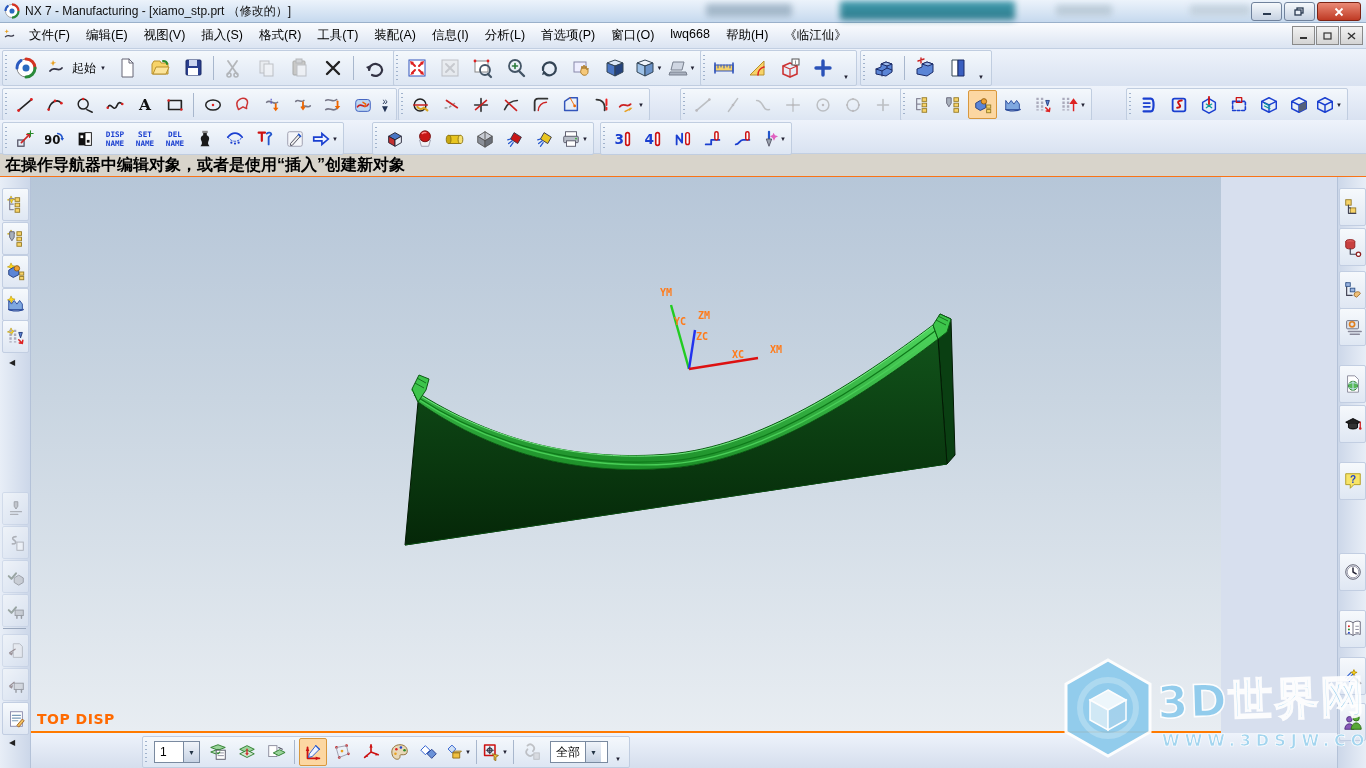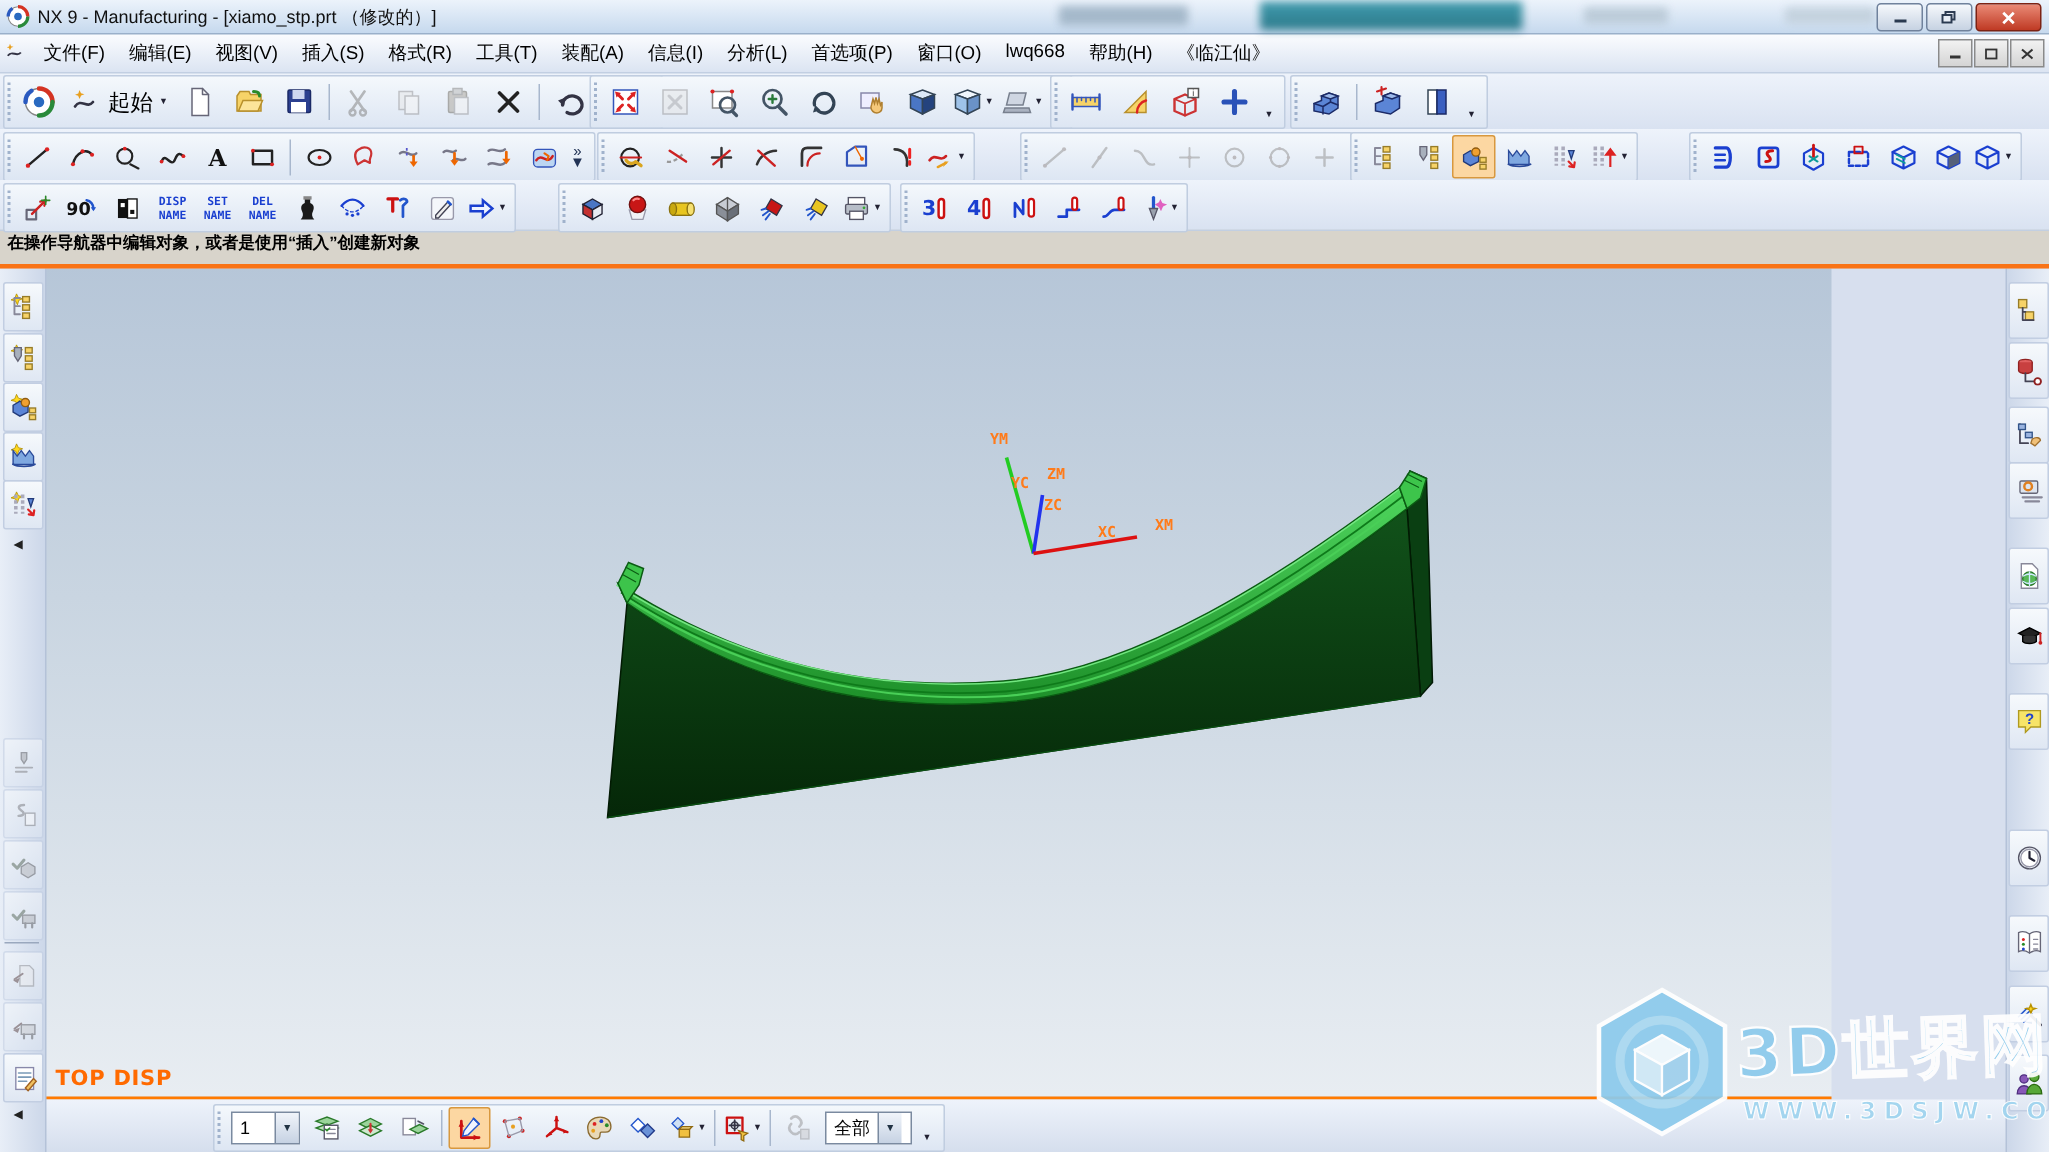--- a/index.html
+++ b/index.html
@@ -33,29 +33,29 @@
     background:linear-gradient(#f4f8fc,#dde6f3)}
   .tgroup::before{content:"";position:absolute;left:2px;top:4px;bottom:4px;width:2px;
     background:repeating-linear-gradient(to bottom,#a0b2cc 0,#a0b2cc 1.5px,transparent 1.5px,transparent 4px)}
   .tbtn{width:30px;height:30px;display:flex;align-items:center;justify-content:center;
     border:1px solid transparent;border-radius:2px;position:relative}
   #row2 .tbtn,#row3 .tbtn{width:27px;height:27px}
   .tbtn.wide{width:auto;padding:0 3px}
   .tbtn.active{background:#fcd7a2;border-color:#d8983e}
   .tbtn.disabled{opacity:.55}
   .tbtn.disabled svg{filter:grayscale(85%)}
-  .tlabel{font-size:15px;margin:0 3px;color:#000}
+  .tlabel{font-size:12px;margin:0 3px;color:#000}
   .dd{font-size:6px;color:#223;margin-left:1px}
   .tsep{width:1px;height:24px;background:#a8b7cd;margin:0 3px;flex:none}
   .ovf{font-size:6px;color:#223;padding:0 3px;align-self:flex-end;margin-bottom:4px}
   .chev{font-size:10px;line-height:7px;color:#235;text-align:center;padding:0 2px}
   
   #promptbar{position:absolute;top:153px;left:0;right:0;height:22px;background:#d8d4cb;
-    border-top:1px solid #f2f0ea;border-bottom:3px solid #f97316;display:flex;align-items:flex-start;
-    font-size:11px;font-weight:700;color:#000;padding-left:5px;z-index:27}
+    border-top:1px solid #f2f0ea;border-bottom:1px solid #f97316;display:flex;align-items:center;
+    font-size:16px;font-weight:700;color:#000;padding-left:5px;z-index:27}
   
   #lsidebar{position:absolute;left:0;top:176px;width:30px;bottom:0;
     background:linear-gradient(90deg,#e8eef7,#ccd7e9);border-right:1px solid #b4c2d8;z-index:20}
   #rsidebar{position:absolute;right:0;top:176px;width:28px;bottom:0;
     background:linear-gradient(270deg,#e8eef7,#ccd7e9);border-left:1px solid #b4c2d8;z-index:20}
   .sbtn{position:absolute;width:25px;height:31px;display:flex;align-items:center;justify-content:center;
     border:1px solid #c2cee2;border-radius:2px;background:linear-gradient(#f6f9fc,#dfe7f3)}
   #lsidebar .sbtn{left:2px}
   #rsidebar .sbtn{left:1px;height:36px}
   .sbtn.disabled{opacity:.55}
@@ -90,21 +90,21 @@
 <div id="titlebar">
   <span style="display:flex">
       <svg width="16" height="16" viewBox="0 0 22 22">
         <circle cx="11" cy="11" r="9" fill="#fff" stroke="#888"></circle>
         <path d="M11 2a9 9 0 0 1 9 9" fill="none" stroke="#d43322" stroke-width="3"></path>
         <path d="M20 11a9 9 0 0 1-9 9" fill="none" stroke="#2a8a3a" stroke-width="3"></path>
         <path d="M2 11a9 9 0 0 1 4-7.5" fill="none" stroke="#2a5ac0" stroke-width="3"></path>
         <circle cx="11" cy="11" r="3.5" fill="#2a6ac0"></circle>
       </svg>
     </span>
-  <span class="title">NX 9 - Manufacturing - [xiamo_stp.prt （修改的）]</span>
+  <span class="title">NX 7 - Manufacturing - [xiamo_stp.prt （修改的）]</span>
   <div class="blurblock" style="left:706px;top:4px;width:86px;height:13px;background:#9fb4c6"></div>
   <div class="blurblock" style="left:840px;top:1px;width:175px;height:19px;background:linear-gradient(#2f93a6,#1c6f80)"></div>
   <div class="blurblock" style="left:1056px;top:5px;width:56px;height:11px;background:#b9c9d6"></div>
   <div class="blurblock" style="left:1190px;top:5px;width:60px;height:11px;background:#c2d0dc"></div>
   <div class="winbtns">
     <div class="winbtn">
         <svg width="10" height="9" viewBox="0 0 10 9">
           <rect x="1" y="6" width="8" height="2" fill="#2a3a50"></rect>
         </svg>
       </div>

